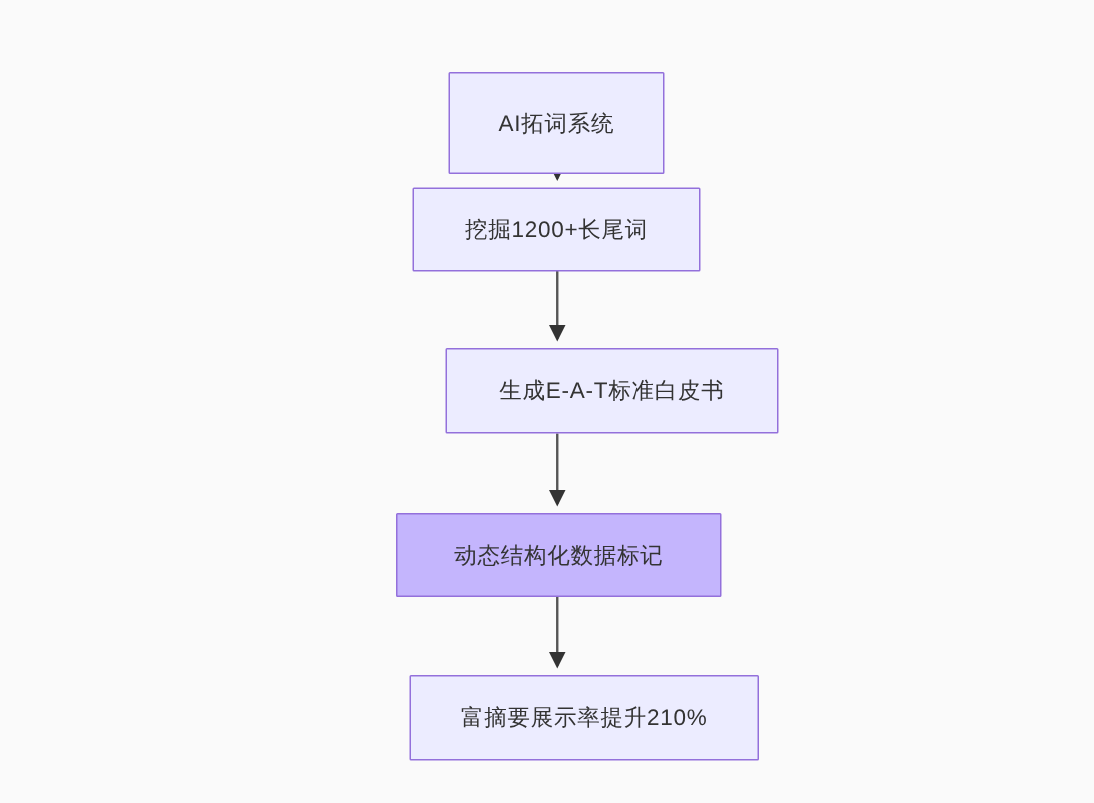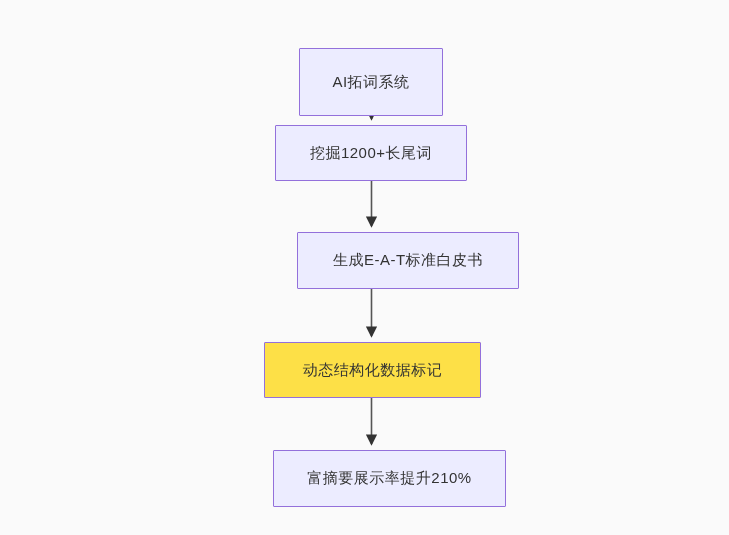--- a/index.html
+++ b/index.html
@@ -56,21 +56,21 @@
   </div>
 
   <div class="node" style="left: 275px; top: 125px; width: 192px; height: 56px; background: rgb(236, 236, 255); border-color: rgb(147, 112, 219); color: rgb(51, 51, 51);">
     <span>挖掘1200+长尾词</span>
   </div>
 
   <div class="node" style="left: 261px; top: 232px; width: 222px; height: 57px; background: rgb(236, 236, 255); border-color: rgb(147, 112, 219); color: rgb(51, 51, 51); margin-left: 36px;">
     <span>生成E-A-T标准白皮书</span>
   </div>
 
-  <div class="node" style="left: 264px; top: 342px; width: 217px; height: 56px; background: #fde047; border-color: rgb(147, 112, 219); color: rgb(51, 51, 51);">
+  <div class="node" style="left: 264px; top: 342px; width: 217px; height: 56px; background: #c4b5fd; border-color: rgb(147, 112, 219); color: rgb(51, 51, 51);">
     <span>动态结构化数据标记</span>
   </div>
 
   <div class="node" style="left: 255px; top: 450px; width: 233px; height: 57px; background: rgb(236, 236, 255); border-color: rgb(147, 112, 219); color: rgb(51, 51, 51); margin-left: 18px;">
     <span>富摘要展示率提升210%</span>
   </div>
 
 </div>
 
 </body></html>

